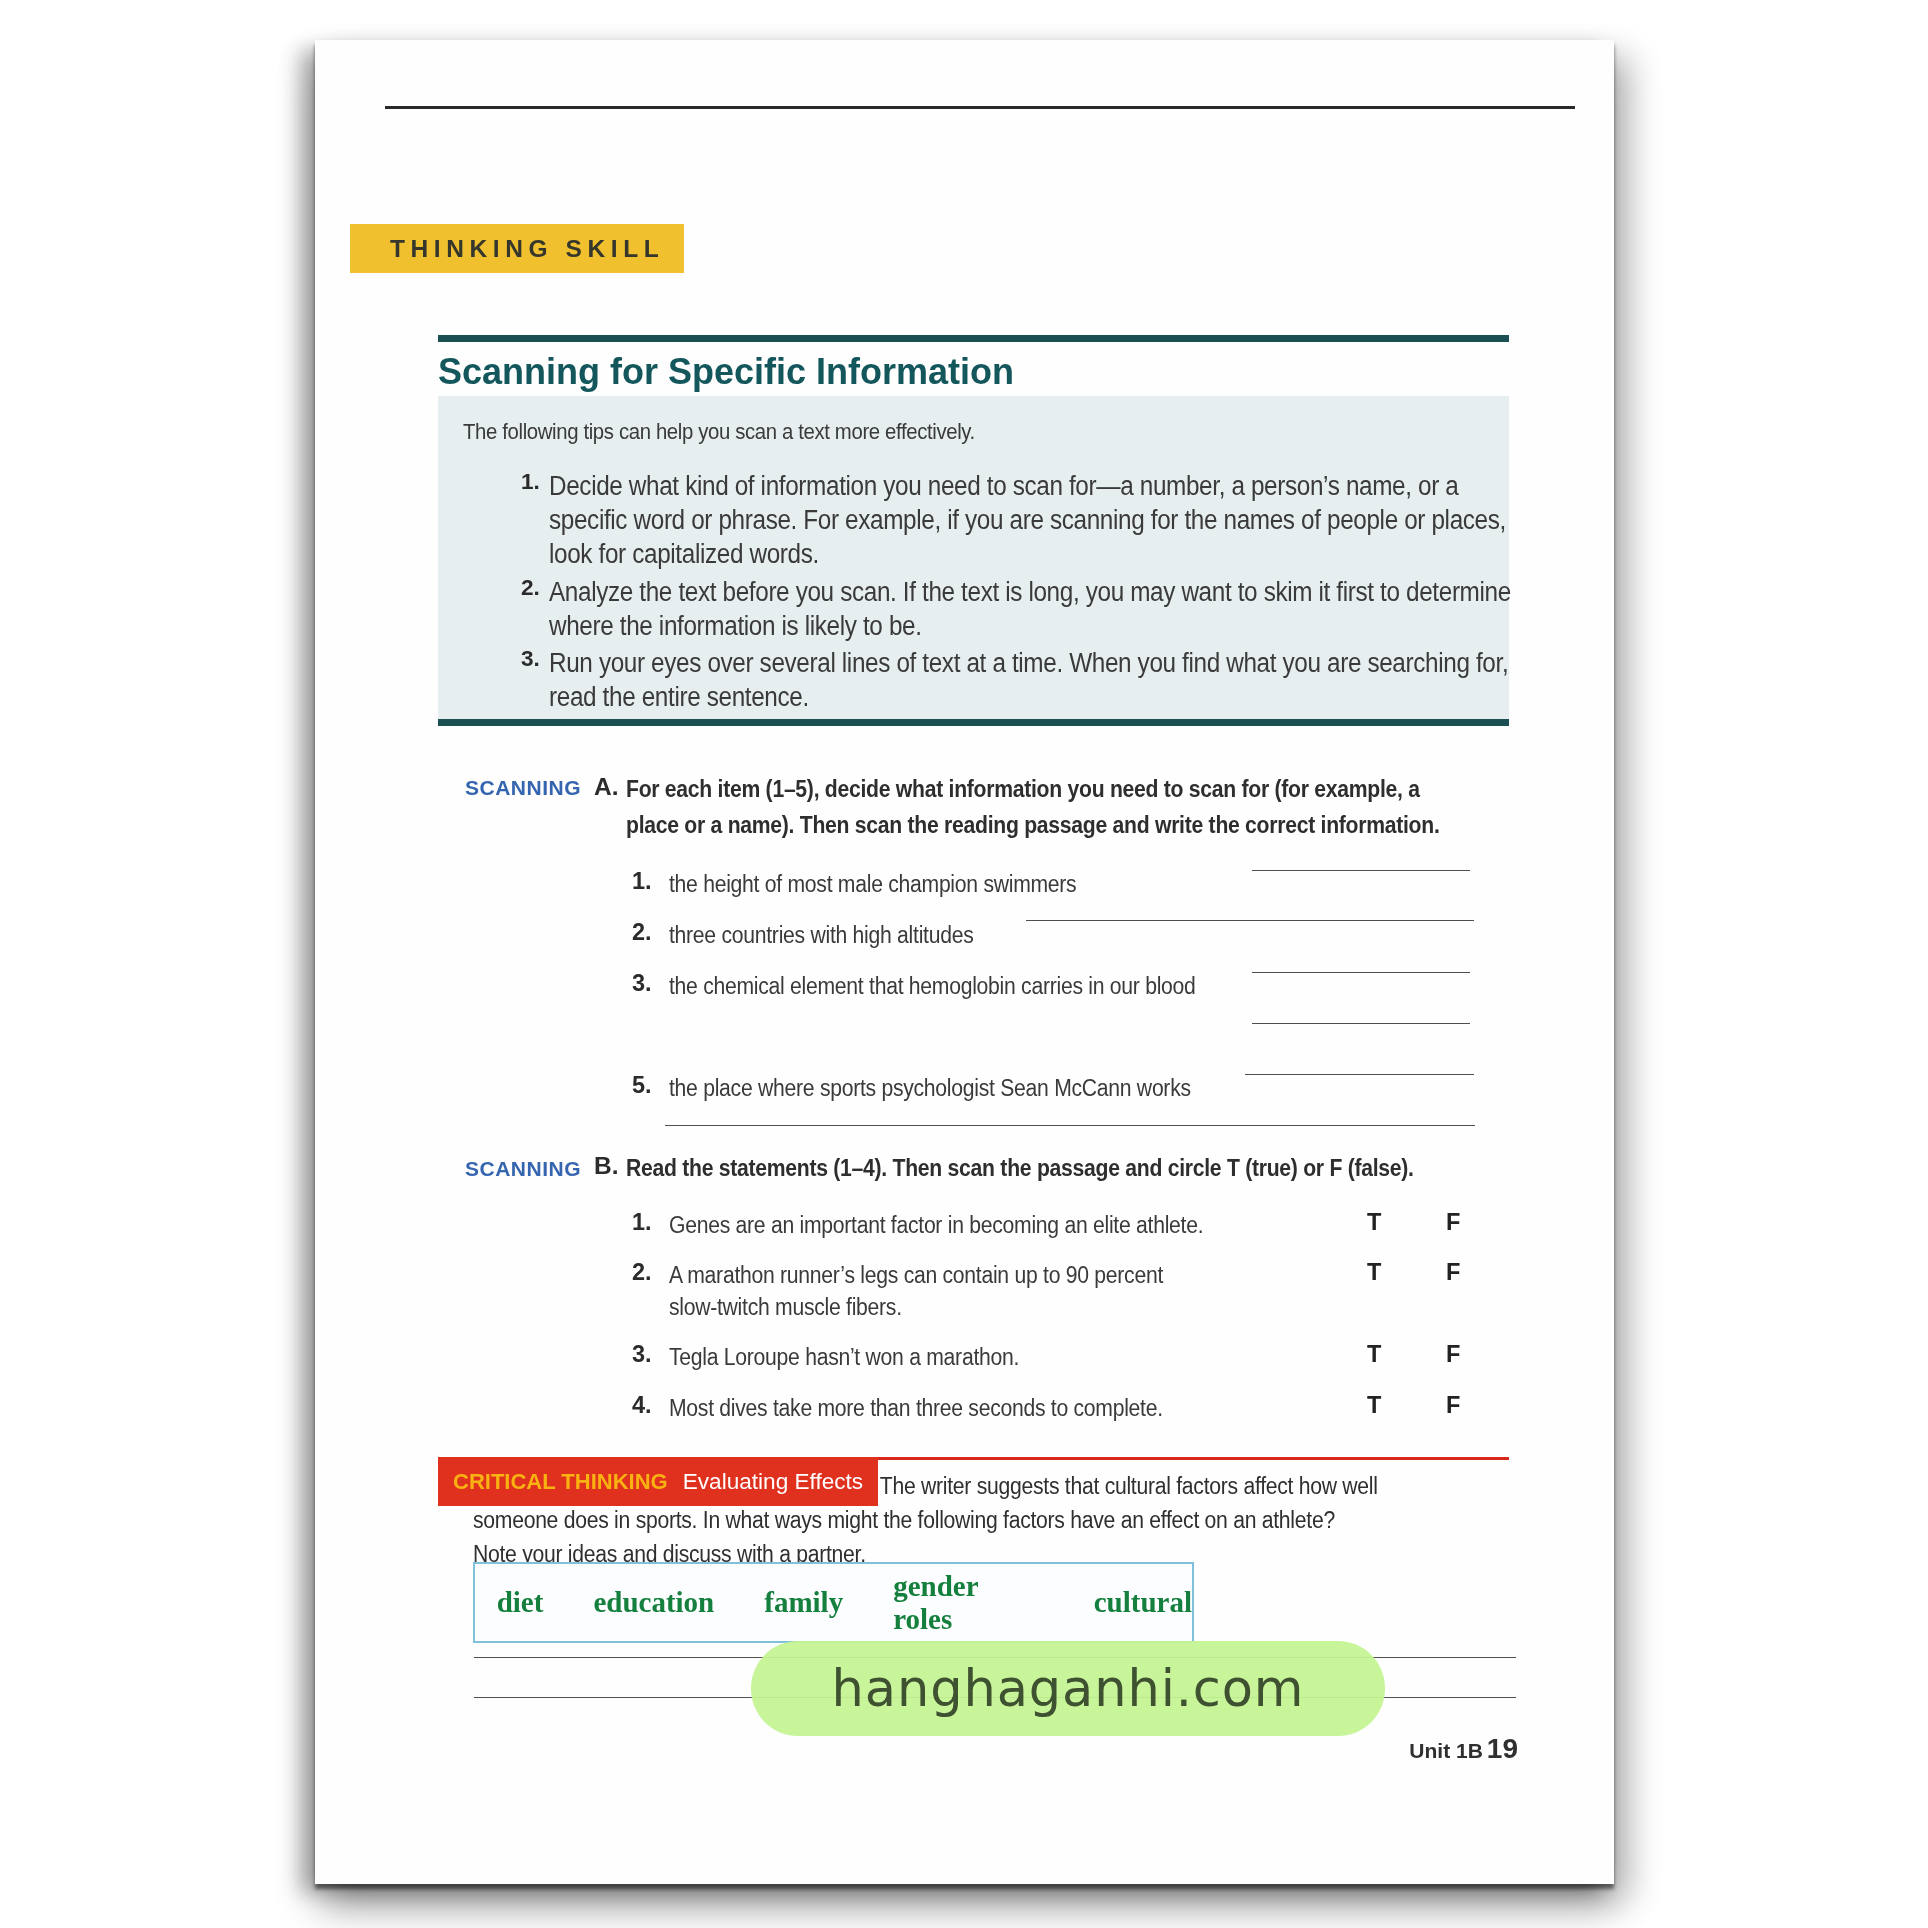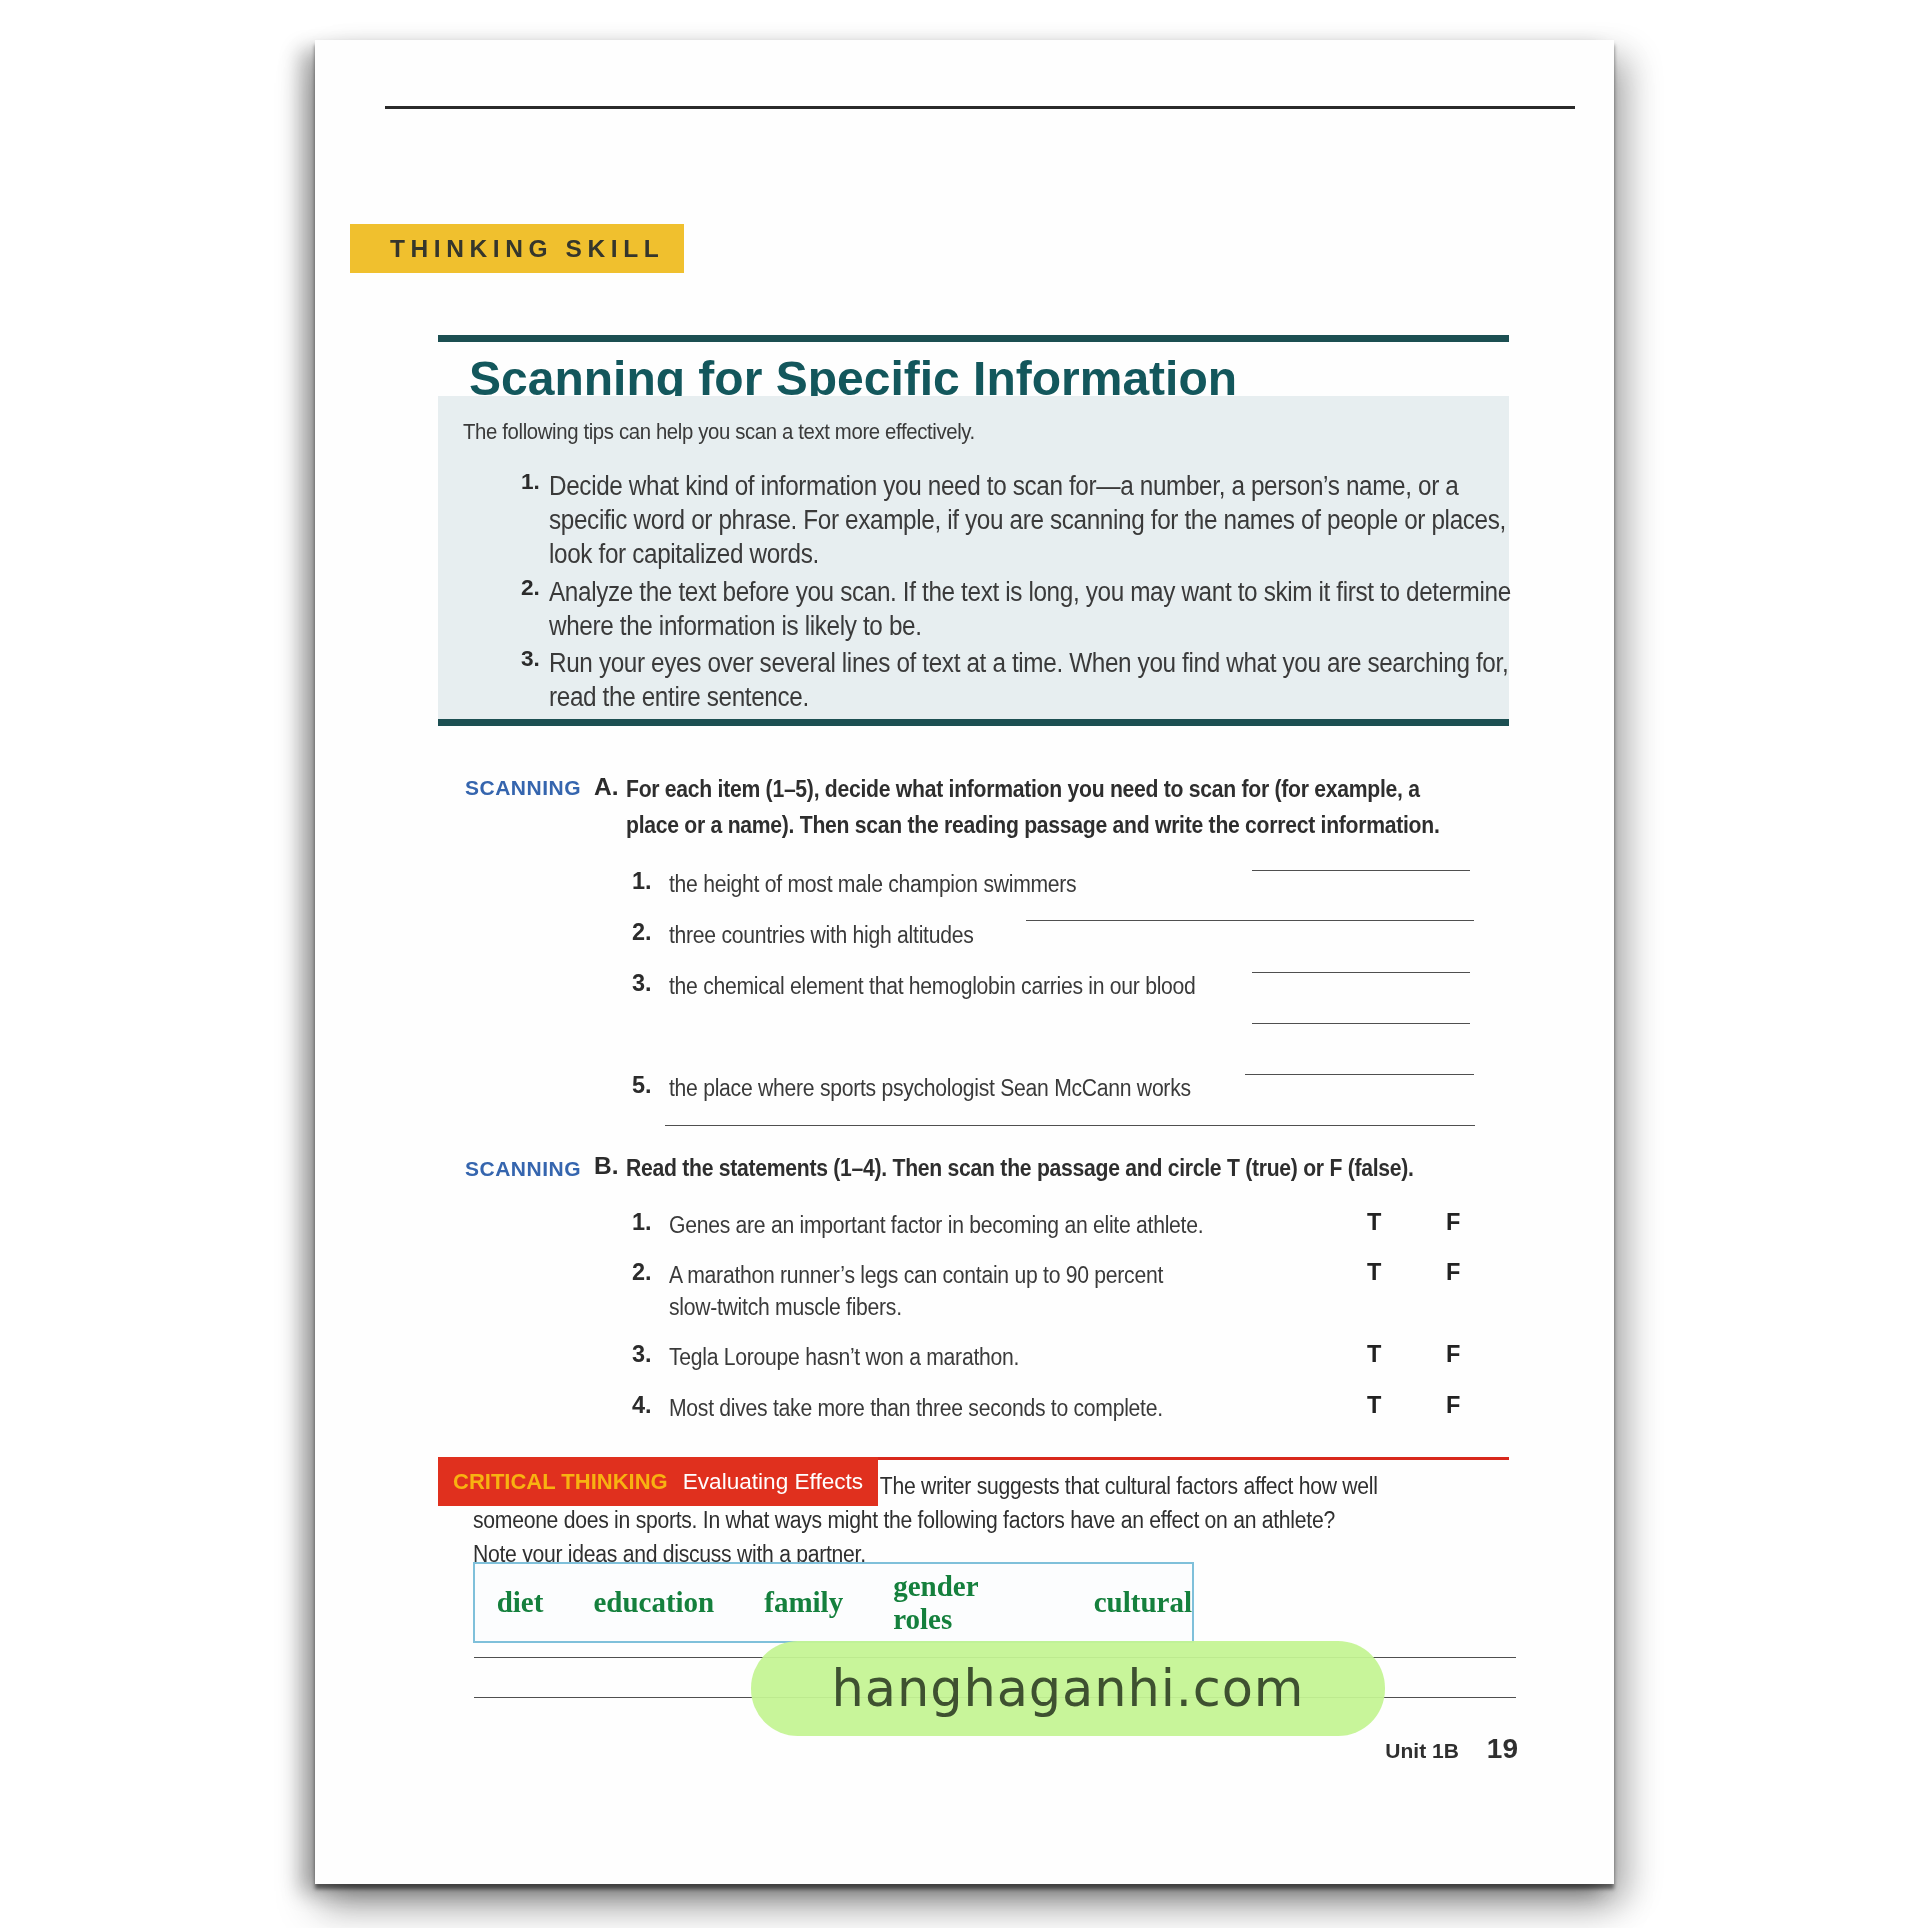--- a/index.html
+++ b/index.html
@@ -9,21 +9,21 @@
         box-shadow:-15px 9.4px 19px rgba(0,0,0,.28), 17px 15px 32px rgba(0,0,0,.20),
                    0 4.7px 3.8px rgba(0,0,0,.50), 0 24.5px 36px rgba(0,0,0,.26);}
   .abs{position:absolute;}
   .pre{white-space:pre;}
   .cond{display:inline-block;transform:scaleX(.90);transform-origin:0 0;}
   .top-rule{left:70px;top:66px;width:1190px;height:2.8px;background:#2a2a2a;}
   .rs-badge{left:35px;top:184px;width:334px;height:49px;background:#f0c02e;display:flex;align-items:center;}
   .rs-badge span{margin-left:40px;font-size:24.5px;font-weight:bold;letter-spacing:5.6px;color:#35362c;}
   .teal-bar{left:123px;width:1071px;height:6.6px;background:#1c4f52;}
   .bar1{top:295px;} .bar2{top:679px;}
-  .heading{left:123px;top:311px;font-size:48px;font-weight:bold;color:#13575c;margin-left:31px;}
+  .heading{left:123px;top:311px;font-size:36px;font-weight:bold;color:#13575c;}
   .tips-box{left:123px;top:356px;width:1071px;height:323px;background:#e7eef0;}
   .tips-intro{left:25.4px;top:22.6px;font-size:22.6px;letter-spacing:-0.4px;}
   .tip-num{position:absolute;left:83px;width:35px;font-weight:bold;font-size:22.6px;color:#2b2b2b;}
   .tip-text{position:absolute;left:111px;font-size:27px;line-height:34px;letter-spacing:-0.4px;}
   .t1{top:73px;} .t2{top:179px;} .t3{top:250px;}
   .sc-label{font-size:21px;font-weight:bold;color:#3565ae;letter-spacing:0.5px;}
   .letter{font-size:24.5px;font-weight:bold;color:#2b2b2b;}
   .instr{font-size:23.5px;font-weight:bold;line-height:36px;color:#2e2e2e;letter-spacing:-0.3px;}
   .row{position:absolute;left:317px;}
   .num{display:inline-block;width:37px;font-weight:bold;font-size:23.5px;color:#2b2b2b;vertical-align:top;}
@@ -39,21 +39,21 @@
   .ct-text{left:158px;top:1429px;width:1045px;font-size:23.5px;line-height:34px;color:#2f2f2f;
            white-space:pre;text-indent:452px;letter-spacing:-0.3px;transform:scaleX(.90);transform-origin:0 0;}
   .word-box{left:158px;top:1522px;width:721px;height:81px;border:2.8px solid #7fc0da;background:#fcfdfe;
             display:flex;align-items:center;padding-left:21.7px;gap:50px;box-sizing:border-box;}
   .word{font-family:"Liberation Serif",serif;font-weight:bold;font-size:29px;color:#15803d;}
   .wline{position:absolute;left:159px;width:1042px;border-bottom:1.9px solid #4f4f4f;}
   .wl1{top:1617px;} .wl2{top:1657px;}
   .pill{left:436px;top:1601px;width:634px;height:95px;border-radius:47px;background:rgba(197,244,148,.94);
         display:flex;align-items:center;justify-content:center;}
   .pill span{font-family:"DejaVu Sans",sans-serif;font-size:51px;color:#3e5130;letter-spacing:0.9px;}
-  .footer{right:96px;top:1693px;display:flex;align-items:baseline;gap:28px;color:#2f2f2f;}
+  .footer{right:96px;top:1693px;display:flex;align-items:baseline;gap:4px;color:#2f2f2f;}
   .unit{font-size:21px;font-weight:bold;}
   .pnum{font-size:28px;font-weight:bold;}
 </style>
 </head>
 <body>
 
 <div class="canvas">
   <div class="page">
 
     <div class="abs top-rule"></div>

